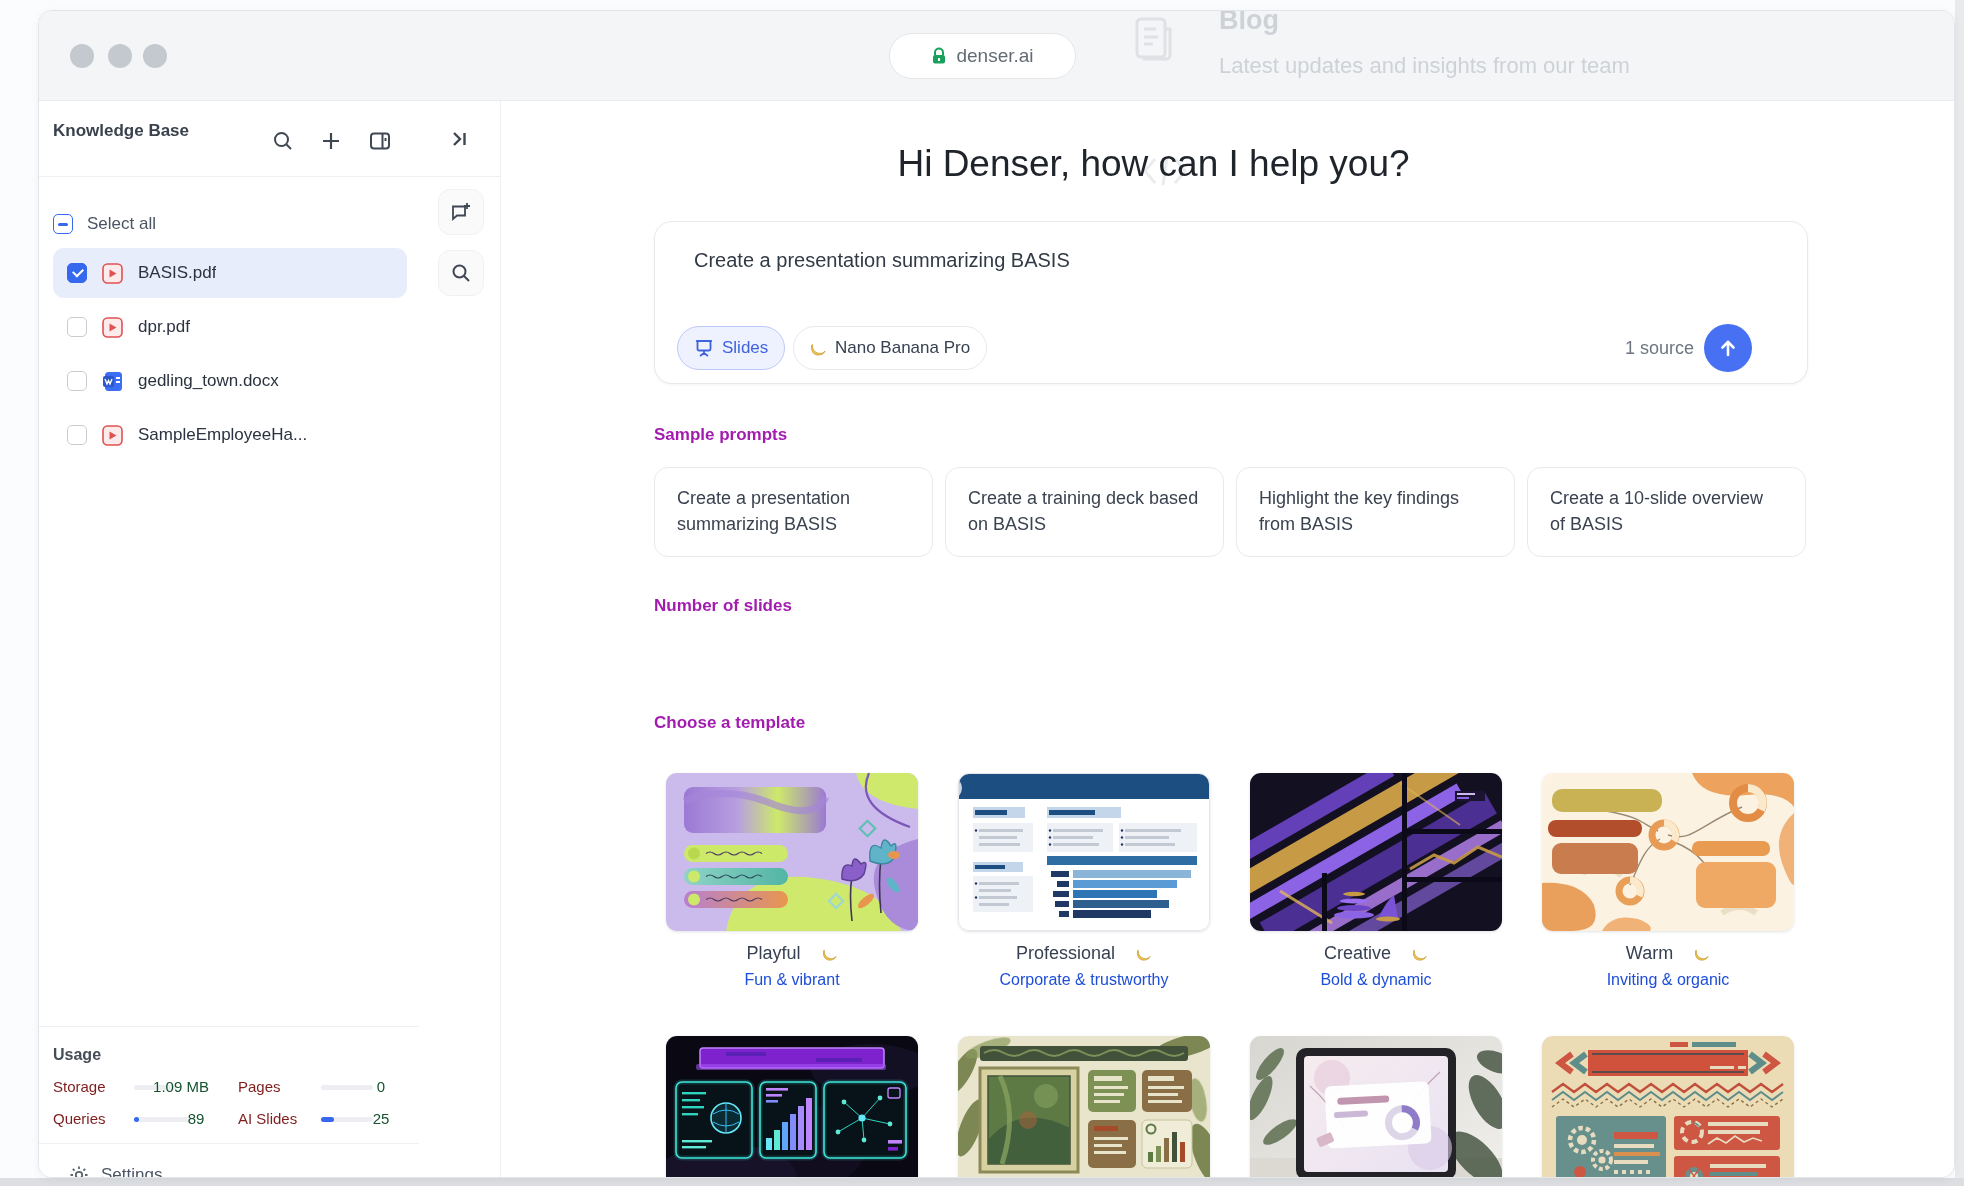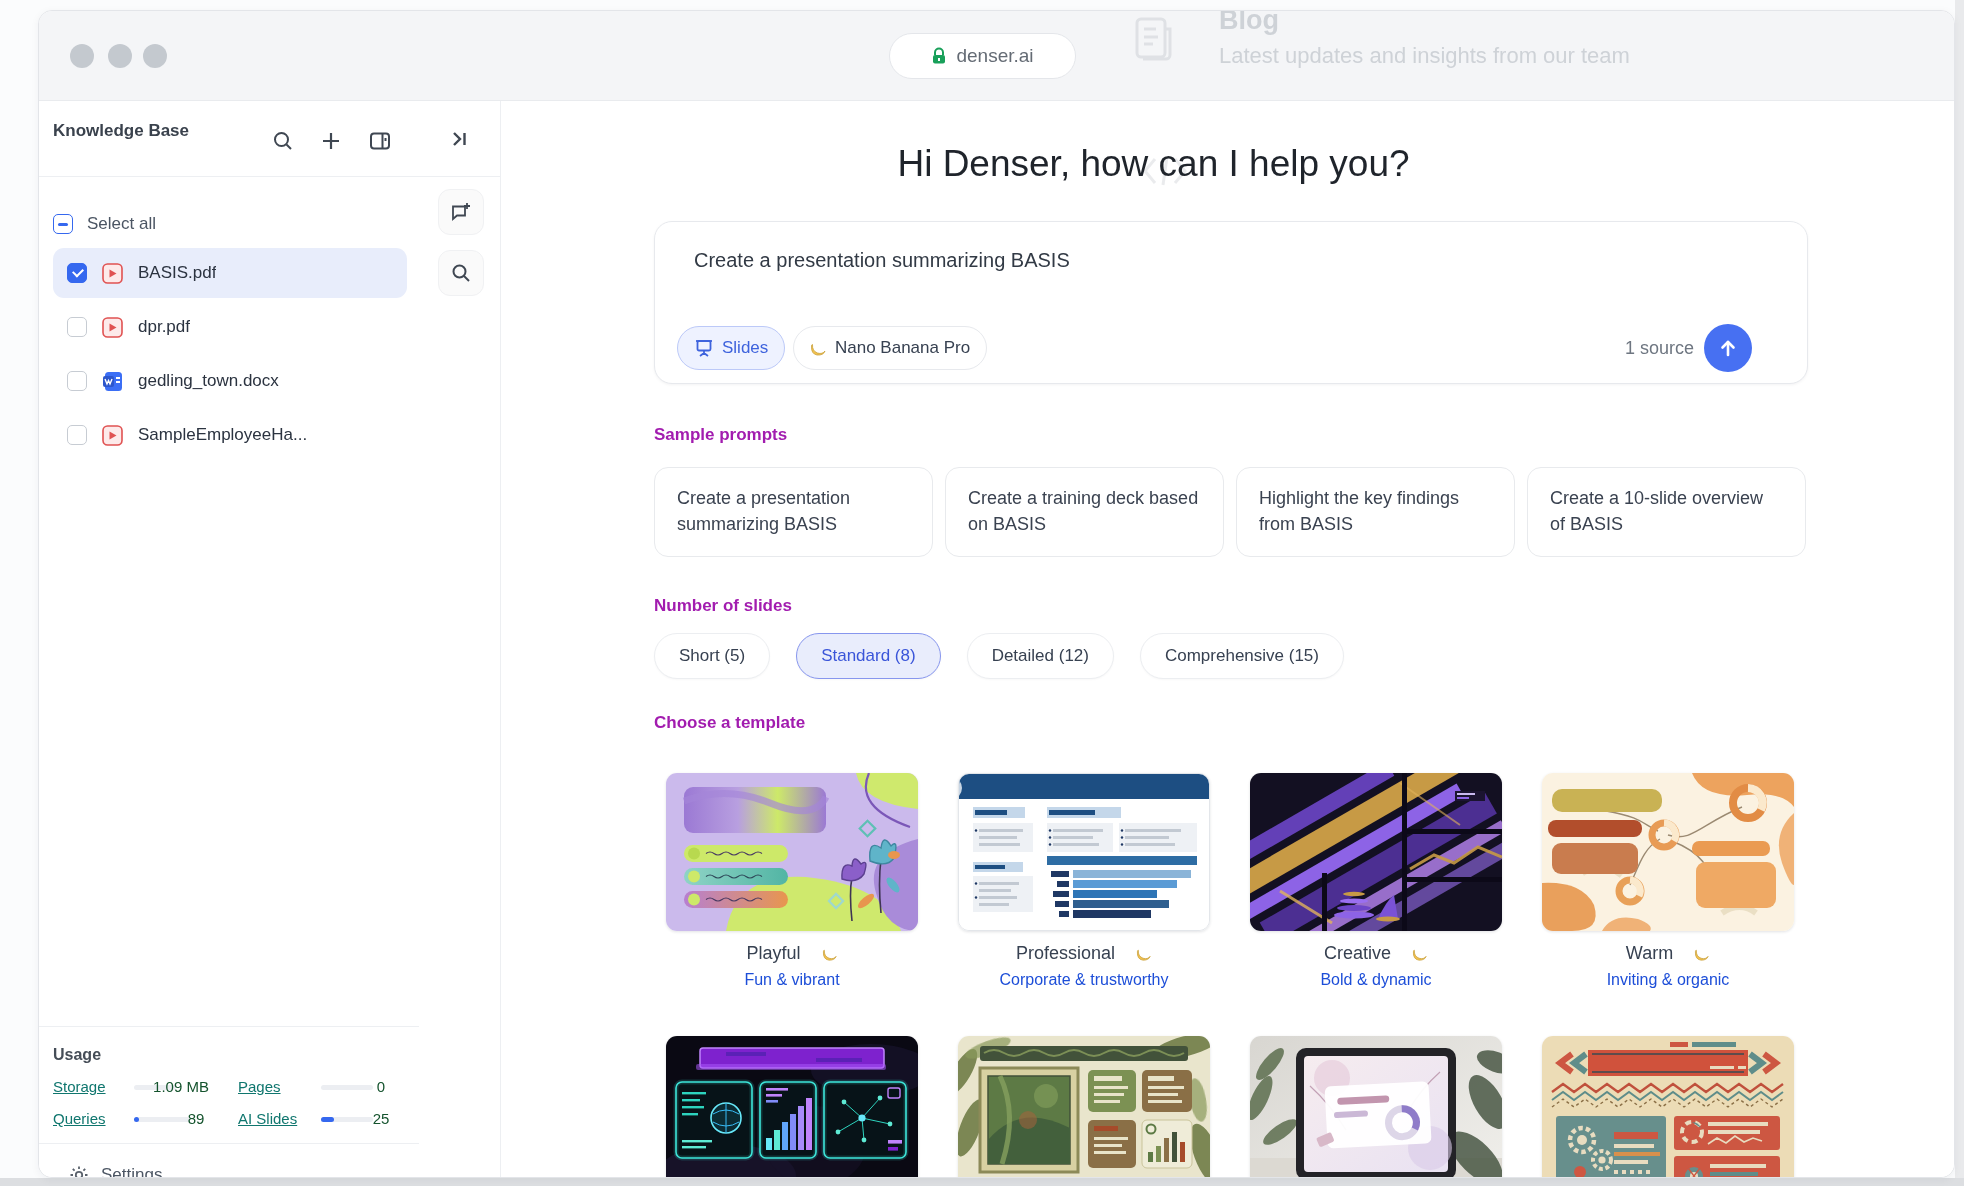--- a/index.html
+++ b/index.html
@@ -15,21 +15,21 @@
     box-shadow:0 2px 8px rgba(20,30,50,.05); }
   .chrome { position:absolute; left:0; top:0; width:100%; height:90px; background:#f4f5f7; border-bottom:1px solid #e9ebee; }
   .traffic { position:absolute; top:33px; width:24px; height:24px; border-radius:50%; background:#c4c9cf; }
   .url-pill { position:absolute; left:850px; top:22px; width:187px; height:46px; background:#ffffff;
     border:1px solid #e4e6ea; border-radius:23px; display:flex; align-items:center; justify-content:center; gap:9px;
     color:#646b74; font-size:19px; }
 
   
   .ghost { position:absolute; color:#ced2d7; pointer-events:none; }
   .ghost .g-title { font-size:27px; font-weight:700; }
-  .ghost .g-sub { font-size:22px; margin-top:7px; }
+  .ghost .g-sub { font-size:22px; margin-top:17px; }
   .ghost-icon { position:absolute; opacity:.55; }
 
   
   .sidebar { position:absolute; left:0; top:90px; width:380px; bottom:0; background:#ffffff; }
   .kb-title { position:absolute; left:14px; top:20px; font-size:17px; font-weight:600; color:#3a424d; }
   .kb-icon { position:absolute; top:28px; width:24px; height:24px; color:#3f4752; cursor:pointer; }
   .hdiv { position:absolute; left:0; height:1px; background:#edeff2; }
 
   .cb { width:20px; height:20px; border-radius:5px; border:1.6px solid #c7ccd3; background:#fff; position:relative; flex:none; }
   .cb.indet { border-color:#3568ef; }
@@ -42,21 +42,21 @@
     color:#4b5563; font-size:17px; cursor:pointer; }
   .file-list { position:absolute; left:14px; top:147px; width:354px; }
   .file-row { height:50px; margin-bottom:4px; border-radius:11px; display:flex; align-items:center; gap:15px;
     padding:0 14px; font-size:17px; color:#2b3340; cursor:pointer; }
   .file-row.selected { background:#e8edfb; }
   .ficon { width:21px; height:21px; flex:none; }
   .fname { white-space:nowrap; overflow:hidden; }
 
   .usage { position:absolute; left:0; top:935px; width:380px; }
   .usage-title { position:absolute; left:14px; top:10px; font-size:16px; font-weight:600; color:#454d57; }
-  .stat-label { position:absolute; font-size:15px; color:#0f766e;text-decoration:underline; }
+  .stat-label { position:absolute; font-size:15px; color:#7f1d1d; }
   .stat-value { position:absolute; font-size:15px; color:#14532d; text-align:center; }
   .track { position:absolute; height:5px; border-radius:3px; background:#eceef2; }
   .fill { position:absolute; left:0; top:0; height:5px; border-radius:3px; background:#3568ef; }
 
   .settings-row { position:absolute; left:30px; top:1064px; display:flex; align-items:center; gap:12px;
     color:#4b5563; font-size:17px; cursor:pointer; }
 
   
   .strip { position:absolute; left:380px; top:90px; width:82px; bottom:0; background:#fff; border-right:1px solid #edeff2; }
   .collapse-btn { position:absolute; left:26px; top:24px; width:28px; height:28px; color:#3f4752; cursor:pointer; }
@@ -309,26 +309,20 @@
 
       <div class="sec-label" style="top:324px">Sample prompts</div>
       <div class="prompt-row">
         <div class="prompt-card">Create a presentation summarizing BASIS</div>
         <div class="prompt-card">Create a training deck based on BASIS</div>
         <div class="prompt-card">Highlight the key findings from BASIS</div>
         <div class="prompt-card">Create a 10-slide overview of BASIS</div>
       </div>
 
       <div class="sec-label" style="top:495px">Number of slides</div>
-      <div class="count-row">
-        <div class="count-chip">Short (5)</div>
-        <div class="count-chip selected">Standard (8)</div>
-        <div class="count-chip">Detailed (12)</div>
-        <div class="count-chip">Comprehensive (15)</div>
-      </div>
 
       <div class="sec-label" style="top:612px">Choose a template</div>
 
       <div class="tpl-grid">
 
         <div class="tpl-card">
           <div class="thumb">
             <svg width="252" height="158" viewBox="0 0 252 158">
               <defs>
                 <linearGradient id="plg1" x1="0" y1="0" x2="1" y2="0">

